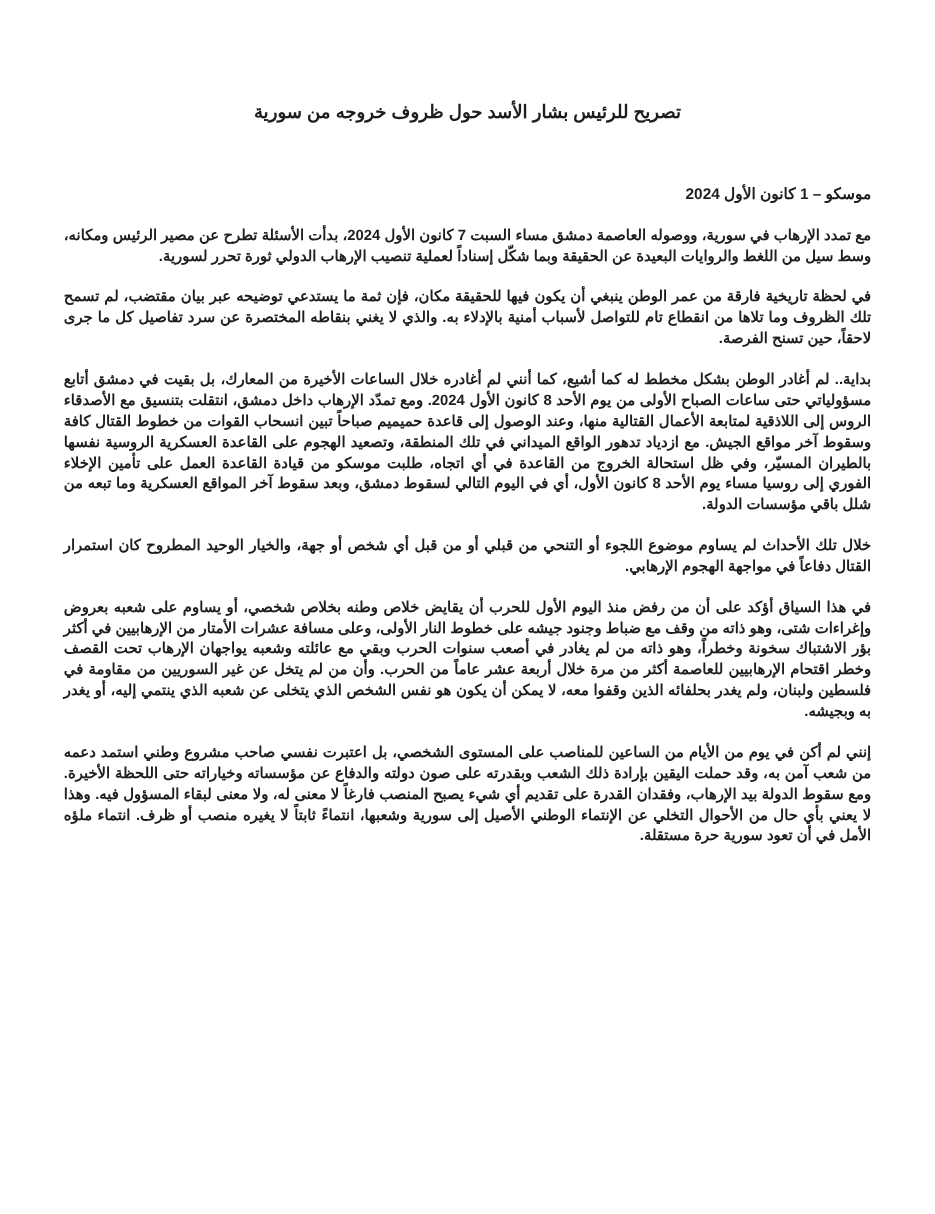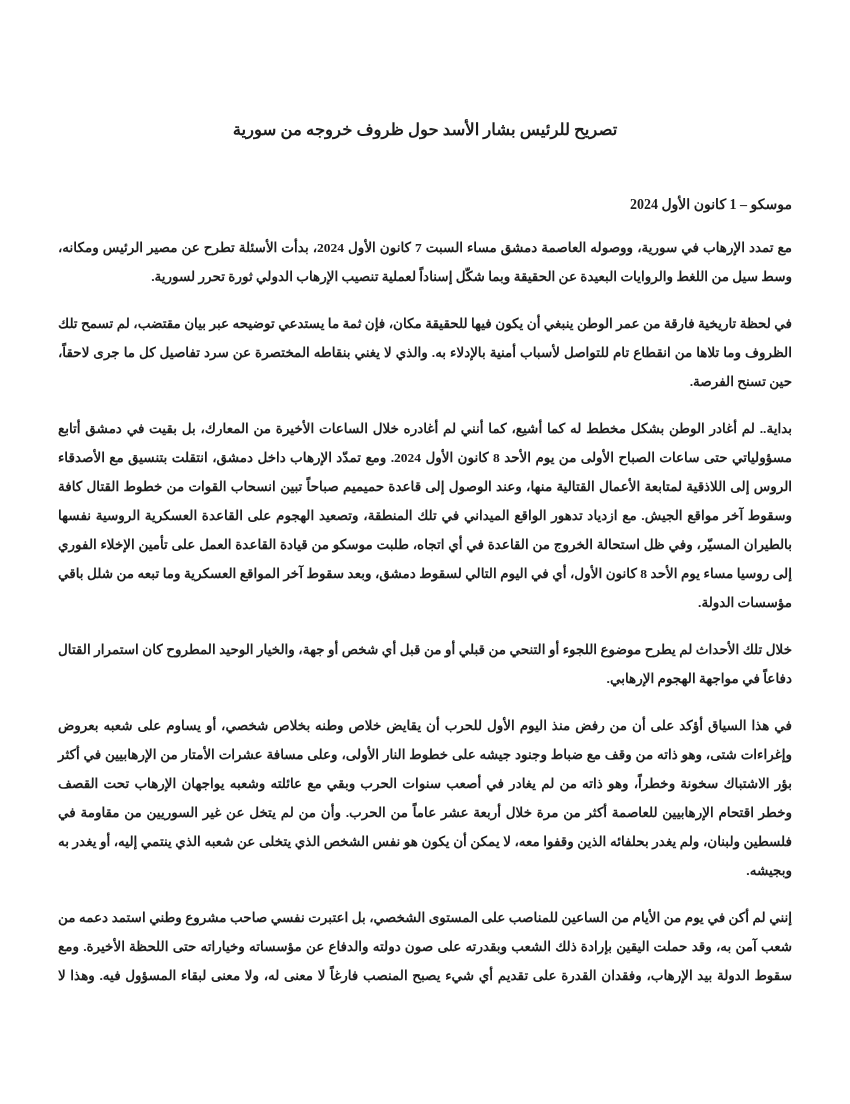--- a/index.html
+++ b/index.html
@@ -6,43 +6,43 @@
     margin: 0;
     padding: 0;
     background: #ffffff;
   }
   .page {
     position: relative;
     width: 850px;
     height: 992px;
     box-sizing: border-box;
     background: #ffffff;
-    padding: 120px 58px 0 58px;
+    padding: 92px 58px 0 58px;
     direction: rtl;
-    font-family: Liberation Serif, serif;
+    font-family: Liberation Sans, sans-serif;
     color: #1e1e1e;
     overflow: hidden;
   }
   .title {
     font-size: 16.5px;
     font-weight: bold;
     text-align: center;
     margin: 0 0 56px 0;
     letter-spacing: 0;
   }
   .dateline {
     font-size: 14px;
     font-weight: bold;
     text-align: right;
     margin: 0 0 20px 0;
   }
   .body-text p.para {
     font-size: 13.5px;
     font-weight: bold;
-    line-height: 29px;
+    line-height: 19px;
     text-align: justify;
     text-justify: inter-word;
     margin: 18px 0 14px 0;
   }
   .closing {
     font-size: 14px;
     font-weight: bold;
     text-align: right;
     margin: 16px 32px 0 0;
   }
@@ -53,19 +53,19 @@
 <div class="page" dir="rtl">
 
   <h1 class="title">تصريح للرئيس بشار الأسد حول ظروف خروجه من سورية</h1>
 
   <div class="dateline">موسكو – 1 كانون الأول 2024</div>
 
   <div class="body-text">
     <p class="para">مع تمدد الإرهاب في سورية، ووصوله العاصمة دمشق مساء السبت 7 كانون الأول 2024، بدأت الأسئلة تطرح عن مصير الرئيس ومكانه، وسط سيل من اللغط والروايات البعيدة عن الحقيقة وبما شكّل إسناداً لعملية تنصيب الإرهاب الدولي ثورة تحرر لسورية.</p>
     <p class="para">في لحظة تاريخية فارقة من عمر الوطن ينبغي أن يكون فيها للحقيقة مكان، فإن ثمة ما يستدعي توضيحه عبر بيان مقتضب، لم تسمح تلك الظروف وما تلاها من انقطاع تام للتواصل لأسباب أمنية بالإدلاء به. والذي لا يغني بنقاطه المختصرة عن سرد تفاصيل كل ما جرى لاحقاً، حين تسنح الفرصة.</p>
     <p class="para">بداية.. لم أغادر الوطن بشكل مخطط له كما أشيع، كما أنني لم أغادره خلال الساعات الأخيرة من المعارك، بل بقيت في دمشق أتابع مسؤولياتي حتى ساعات الصباح الأولى من يوم الأحد 8 كانون الأول 2024. ومع تمدّد الإرهاب داخل دمشق، انتقلت بتنسيق مع الأصدقاء الروس إلى اللاذقية لمتابعة الأعمال القتالية منها، وعند الوصول إلى قاعدة حميميم صباحاً تبين انسحاب القوات من خطوط القتال كافة وسقوط آخر مواقع الجيش.  مع ازدياد تدهور الواقع الميداني في تلك المنطقة، وتصعيد الهجوم على القاعدة العسكرية الروسية نفسها بالطيران المسيّر، وفي ظل استحالة الخروج من القاعدة في أي اتجاه، طلبت موسكو من قيادة القاعدة العمل على تأمين الإخلاء الفوري إلى روسيا مساء يوم الأحد 8 كانون الأول، أي في اليوم التالي لسقوط دمشق، وبعد سقوط آخر المواقع العسكرية وما تبعه من شلل باقي مؤسسات الدولة.</p>
-    <p class="para">خلال تلك الأحداث لم يطرح موضوع اللجوء أو التنحي من قبلي أو من قبل أي شخص أو جهة، والخيار الوحيد المطروح كان استمرار القتال دفاعاً في مواجهة الهجوم الإرهابي.</p>
+    <p class="para">خلال تلك الأحداث لم يساوم موضوع اللجوء أو التنحي من قبلي أو من قبل أي شخص أو جهة، والخيار الوحيد المطروح كان استمرار القتال دفاعاً في مواجهة الهجوم الإرهابي.</p>
     <p class="para">في هذا السياق أؤكد على أن من رفض منذ اليوم الأول للحرب أن يقايض خلاص وطنه بخلاص شخصي، أو يساوم على شعبه بعروض وإغراءات شتى، وهو ذاته من وقف مع ضباط وجنود جيشه على خطوط النار الأولى، وعلى مسافة عشرات الأمتار من الإرهابيين في أكثر بؤر الاشتباك سخونة وخطراً، وهو ذاته من لم يغادر في أصعب سنوات الحرب وبقي مع عائلته وشعبه يواجهان الإرهاب تحت القصف وخطر اقتحام الإرهابيين للعاصمة أكثر من مرة خلال أربعة عشر عاماً من الحرب. وأن من لم يتخل عن غير السوريين من مقاومة في فلسطين ولبنان، ولم يغدر بحلفائه الذين وقفوا معه، لا يمكن أن يكون هو نفس الشخص الذي يتخلى عن شعبه الذي ينتمي إليه، أو يغدر به وبجيشه.</p>
     <p class="para">إنني لم أكن في يوم من الأيام من الساعين للمناصب على المستوى الشخصي، بل اعتبرت نفسي صاحب مشروع وطني استمد دعمه من شعب آمن به، وقد حملت اليقين بإرادة ذلك الشعب وبقدرته على صون دولته والدفاع عن مؤسساته وخياراته حتى اللحظة الأخيرة. ومع سقوط الدولة بيد الإرهاب، وفقدان القدرة على تقديم أي شيء يصبح المنصب فارغاً لا معنى له، ولا معنى لبقاء المسؤول فيه. وهذا لا يعني بأي حال من الأحوال التخلي عن الإنتماء الوطني الأصيل إلى سورية وشعبها، انتماءً ثابتاً لا يغيره منصب أو ظرف.  انتماء ملؤه الأمل في أن تعود سورية حرة مستقلة.</p>
   </div>
 
 
 </div>
 
 </body></html>

